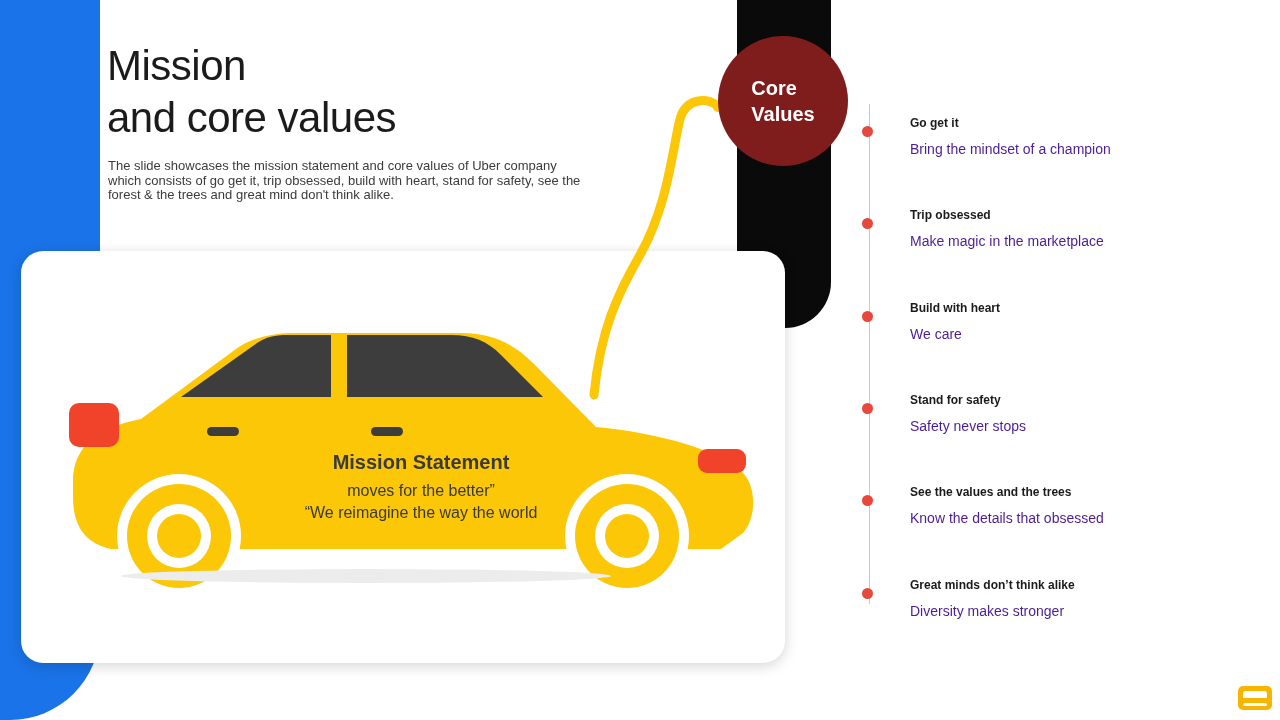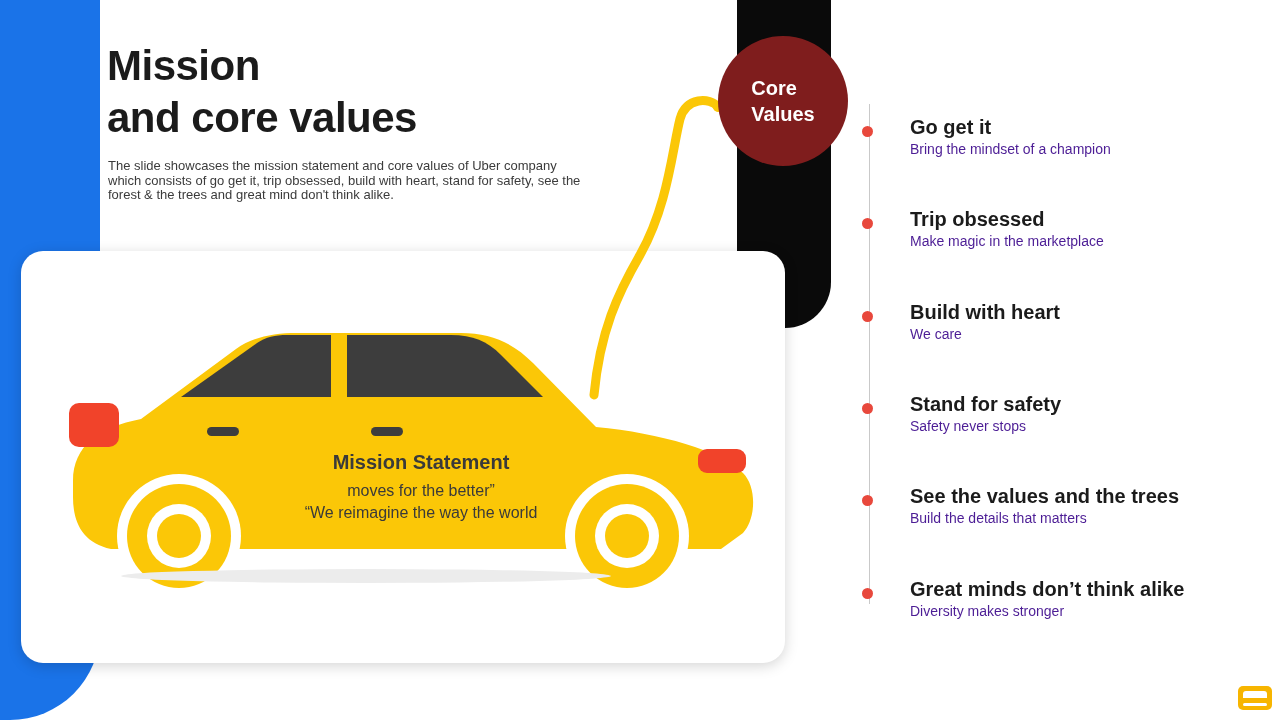--- a/index.html
+++ b/index.html
@@ -44,21 +44,21 @@
   }
 
   
   .title {
     position: absolute;
     left: 107px;
     top: 40px;
     width: 620px;
     font-size: 42px;
     line-height: 52px;
-    font-weight: 700;
+    font-weight: 400;
     color: #1b1b1b;
     letter-spacing: -0.5px;
   }
   .title .line2 {
     display: block;
   }
   .subtitle {
     position: absolute;
     left: 108px;
     top: 159px;
@@ -155,21 +155,21 @@
     top: 6px;
     width: 11px;
     height: 11px;
     border-radius: 50%;
     background: #e8483c;
   }
   .v-title {
     position: absolute;
     left: 48px;
     top: -4px;
-    font-size: 20px;
+    font-size: 12px;
     font-weight: bold;
     color: #1b1b1b;
     white-space: nowrap;
   }
   .v-sub {
     position: absolute;
     left: 48px;
     top: 21px;
     font-size: 14px;
     color: #4c1d95;
@@ -302,21 +302,21 @@
 
   <div class="value-item" style="top:397px;">
     <div class="dot"></div>
     <div class="v-title">Stand for safety</div>
     <div class="v-sub">Safety never stops</div>
   </div>
 
   <div class="value-item" style="top:489px;">
     <div class="dot"></div>
     <div class="v-title">See the values and the trees</div>
-    <div class="v-sub">Build the details that matters</div>
+    <div class="v-sub">Know the details that obsessed</div>
   </div>
 
   <div class="value-item" style="top:582px;">
     <div class="dot"></div>
     <div class="v-title">Great minds don’t think alike</div>
     <div class="v-sub">Diversity makes stronger</div>
   </div>
 
   <div class="footer-logo"></div>
 

